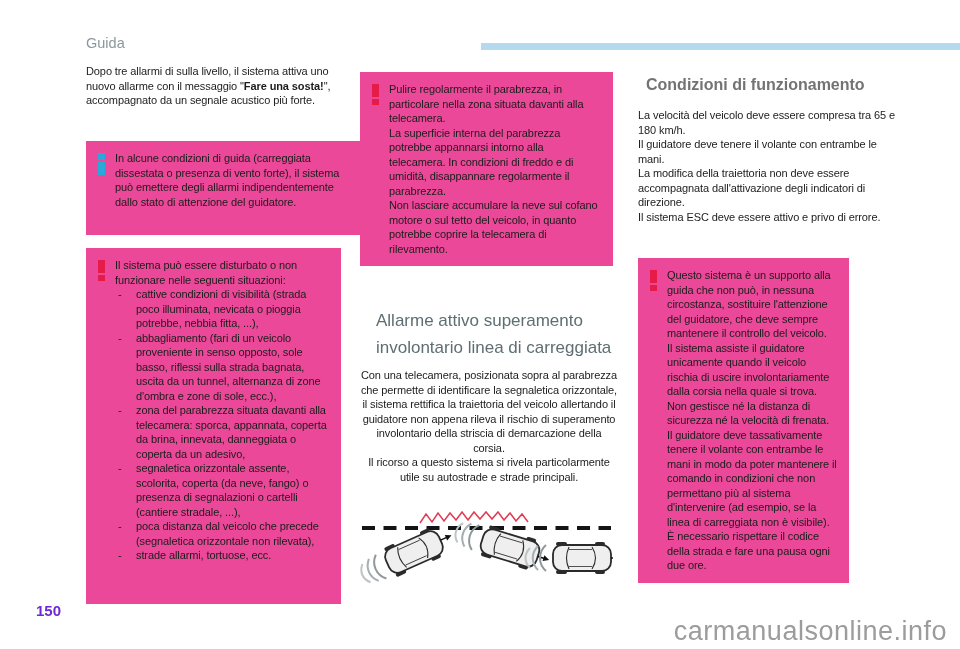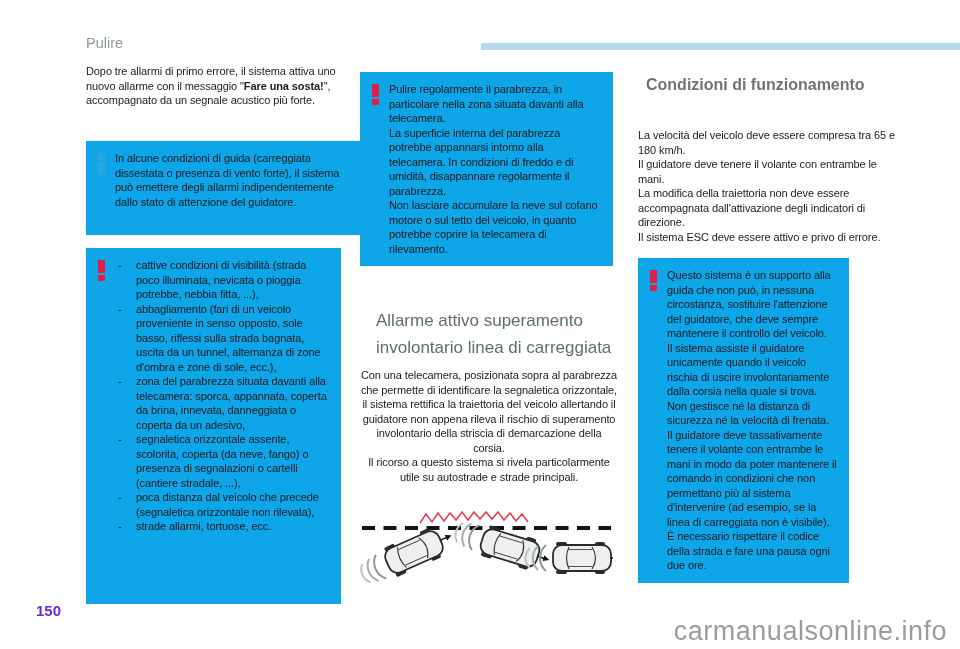--- a/index.html
+++ b/index.html
@@ -12,71 +12,72 @@
   
   .section-label{left:86px;top:35px;font-size:14.5px;color:#8b989c;}
   .top-bar{left:481px;top:43px;width:479px;height:7px;background:#b5d9ee;}
   
   .body-text{font-size:11px;line-height:14.5px;letter-spacing:-0.1px;margin:0;}
   .pre-line{white-space:pre-line;}
   
   .para-left{left:86px;top:64px;width:257px;}
   
   .gray-box{
-    background:#0ea5e9;display:flex;gap:9px;padding:10px 11px;box-sizing:border-box;
+    background:#ec4899;display:flex;gap:9px;padding:10px 11px;box-sizing:border-box;
     font-size:11px;line-height:14.5px;letter-spacing:-0.1px;
   }
   .box-left-1{left:86px;top:141px;width:277px;min-height:94px;}
   .box-left-2{left:86px;top:248px;width:255px;min-height:356px;}
   .box-mid{left:360px;top:72px;width:253px;min-height:184px;}
   .box-right{left:638px;top:258px;width:211px;min-height:315px;}
   .box-text{flex:1;}
   
   .glyph-icon{display:inline-flex;flex-direction:column;align-items:center;gap:2px;width:9px;flex-shrink:0;margin-top:2px;}
   .info-icon .i-dot{width:7px;height:7px;background:#29a8d9;}
   .info-icon .i-bar{width:7px;height:13px;background:#29a8d9;}
   .warn-icon .w-bar{width:7px;height:13px;background:#e61c48;}
   .warn-icon .w-dot{width:7px;height:6px;background:#e61c48;}
   
   .b-item{display:flex;}
   .b-item .dash{width:21px;flex-shrink:0;padding-left:3px;box-sizing:border-box;}
   
   .h-mid{left:360px;top:291px;width:258px;font-size:17px;line-height:27px;color:#5e6e72;font-weight:400;margin:16px;}
   .h-right{left:638px;top:64px;width:260px;font-size:16px;line-height:26px;color:#737373;font-weight:700;margin:8px;}
   .mid-body{left:360px;top:368px;width:258px;text-align:center;}
-  .right-body{left:638px;top:128px;width:262px;}
+  .right-body{left:638px;top:108px;width:262px;}
   
   .illus{left:360px;top:500px;width:253px;height:100px;}
   
   .page-number{left:36px;top:602px;font-size:15px;font-weight:700;color:#6d28d9;}
   .watermark{right:13px;top:616px;font-size:27px;color:#9c9c9c;letter-spacing:0.5px;}
   strong{font-weight:700;}
 </style>
 </head>
 <body>
 
-<div class="abs section-label">Pulire</div>
+<div class="abs section-label">Guida</div>
 <div class="abs top-bar"></div>
 
-<p class="abs body-text para-left"><span>Dopo tre allarmi di primo errore, il sistema attiva uno nuovo allarme con il messaggio "</span><strong>Fare una sosta!</strong><span>", accompagnato da un segnale acustico più forte.</span></p>
+<p class="abs body-text para-left"><span>Dopo tre allarmi di sulla livello, il sistema attiva uno nuovo allarme con il messaggio "</span><strong>Fare una sosta!</strong><span>", accompagnato da un segnale acustico più forte.</span></p>
 
 <div class="abs gray-box box-left-1">
   <span class="glyph-icon info-icon">
       <span class="i-dot"></span>
       <span class="i-bar"></span>
     </span>
   <div class="box-text">In alcune condizioni di guida (carreggiata dissestata o presenza di vento forte), il sistema può emettere degli allarmi indipendentemente dallo stato di attenzione del guidatore.</div>
 </div>
 
 <div class="abs gray-box box-left-2">
   <span class="glyph-icon warn-icon">
       <span class="w-bar"></span>
       <span class="w-dot"></span>
     </span>
   <div class="box-text">
+    <div>Il sistema può essere disturbato o non funzionare nelle seguenti situazioni:</div>
     <div class="b-item">
         <span class="dash">-</span>
         <span>cattive condizioni di visibilità (strada poco illuminata, nevicata o pioggia potrebbe, nebbia fitta, ...),</span>
       </div>
     <div class="b-item">
         <span class="dash">-</span>
         <span>abbagliamento (fari di un veicolo proveniente in senso opposto, sole basso, riflessi sulla strada bagnata, uscita da un tunnel, alternanza di zone d'ombra e zone di sole, ecc.),</span>
       </div>
     <div class="b-item">
         <span class="dash">-</span>

